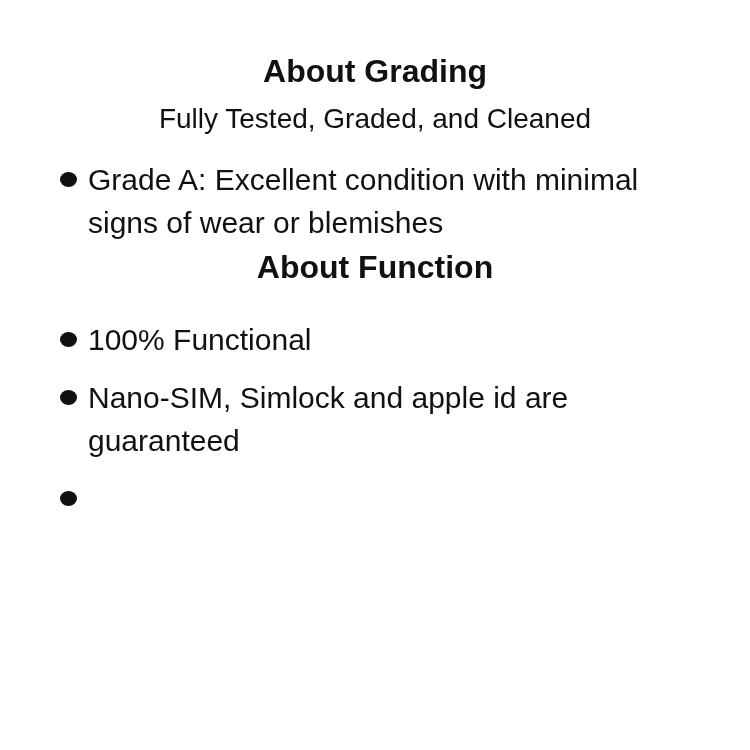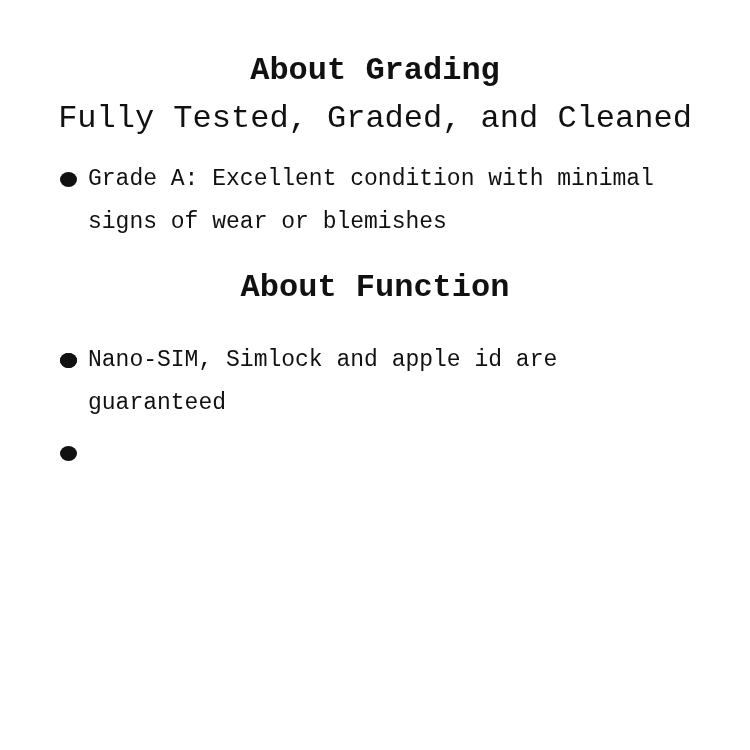--- a/index.html
+++ b/index.html
@@ -2,60 +2,60 @@
 <html><head>
 <meta charset="utf-8">
 <style>
   html, body { margin: 0; padding: 0; background: #ffffff; }
   .canvas {
     position: relative;
     width: 750px;
     height: 750px;
     background: #ffffff;
     overflow: hidden;
-    font-family: Liberation Mono, monospace;
+    font-family: Liberation Sans, sans-serif;
     color: #111111;
   }
   .content { padding-top: 55px; }
 
   .section-heading {
     margin: 0;
     font-size: 32px;
     line-height: 32px;
     font-weight: bold;
     text-align: center;
     color: #111111;
   }
-  .section-heading.second { margin-top: 28px; }
+  .section-heading.second { margin-top: 7px; }
 
   .subtitle {
     margin: 18px 0 0 0;
-    font-size: 32px;
+    font-size: 28px;
     line-height: 28px;
     font-weight: normal;
     text-align: center;
     color: #111111;
   }
 
   ul.bullet-list {
     list-style: none;
     margin: 25px 0 0 60px;
     padding: 0;
     width: 608px;
-    font-size: 23px;
+    font-size: 30px;
     line-height: 43px;
     color: #111111;
   }
   ul.bullet-list.spaced { margin-top: 35px; }
 
   ul.bullet-list li {
     position: relative;
     padding-left: 28px;
   }
-  ul.bullet-list.spaced li + li { margin-top: 7px; }
+  ul.bullet-list.spaced li + li { margin-top: 15px; }
 
   .bullet-dot {
     position: absolute;
     left: 0;
     top: 14px;
     width: 17px;
     height: 15px;
     border-radius: 50%;
     background: #111111;
     display: inline-block;
@@ -76,20 +76,21 @@
         <span class="bullet-dot"></span>
         <span>Grade A: Excellent condition with minimal signs of wear or blemishes</span>
       </li>
     </ul>
 
     <h1 class="section-heading second">About Function</h1>
 
     <ul class="bullet-list spaced">
       <li>
         <span class="bullet-dot"></span>
+        <span>100% Functional</span>
       </li>
       <li>
         <span class="bullet-dot"></span>
         <span>Nano-SIM, Simlock and apple id are guaranteed</span>
       </li>
       <li>
         <span class="bullet-dot"></span>
       </li>
     </ul>
 

